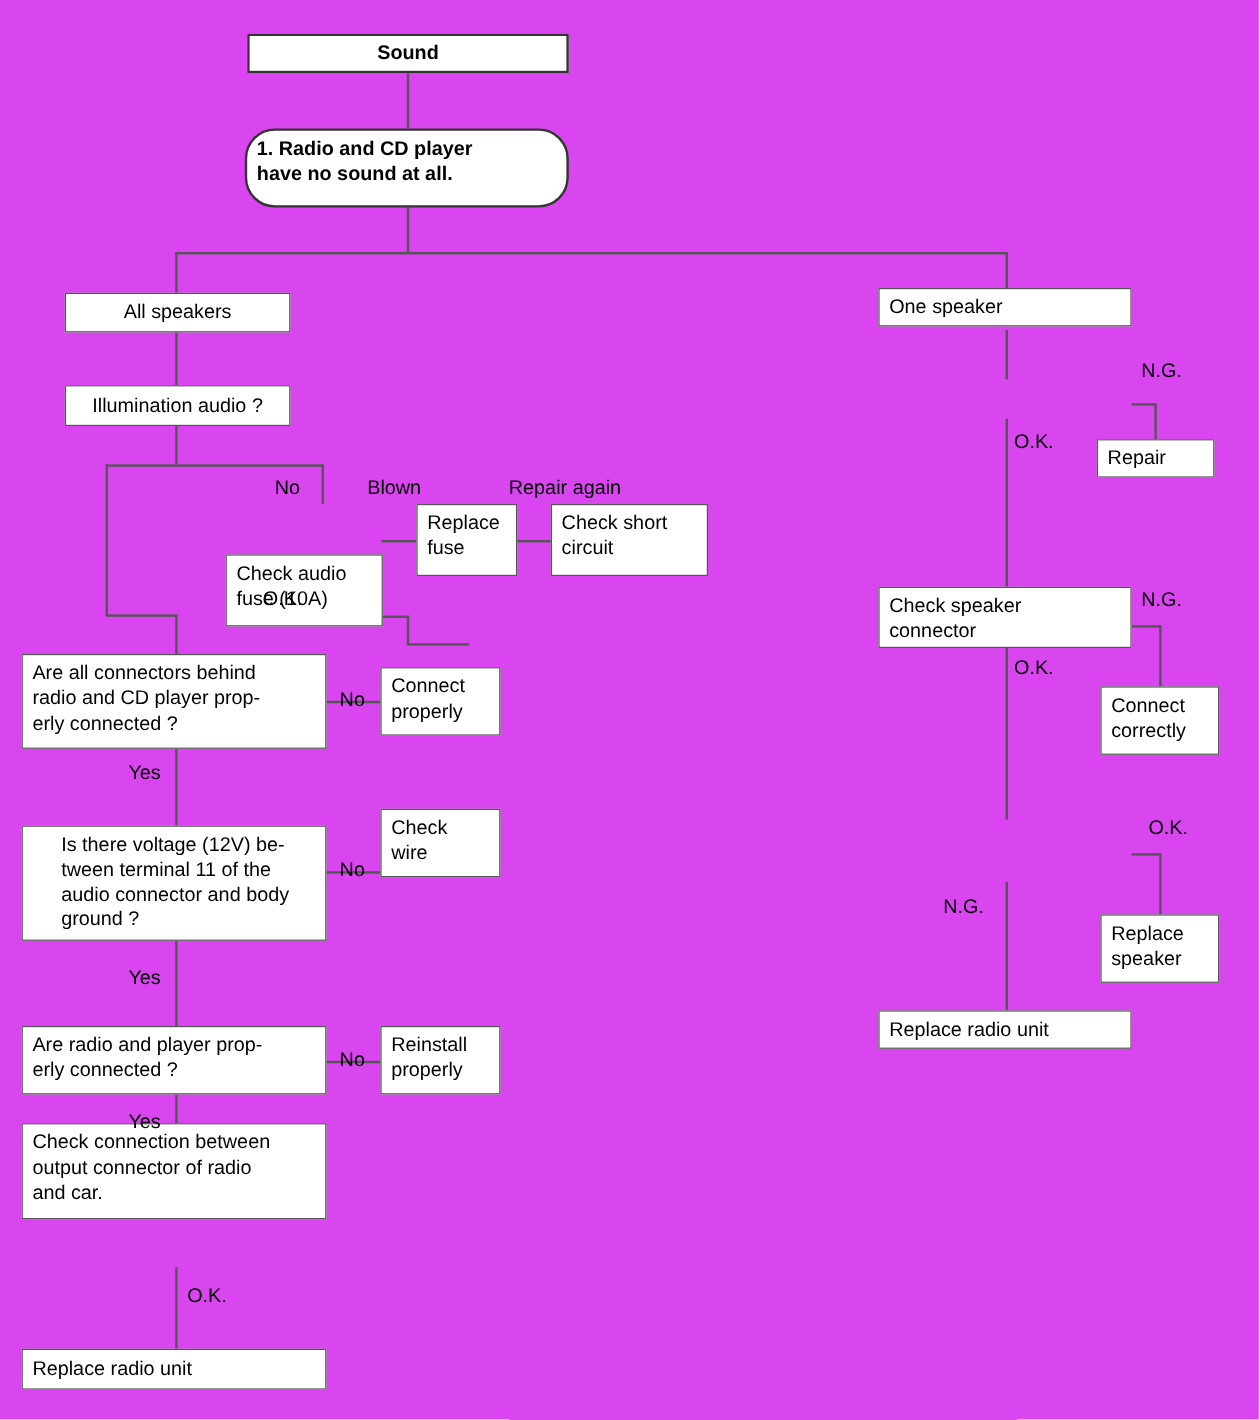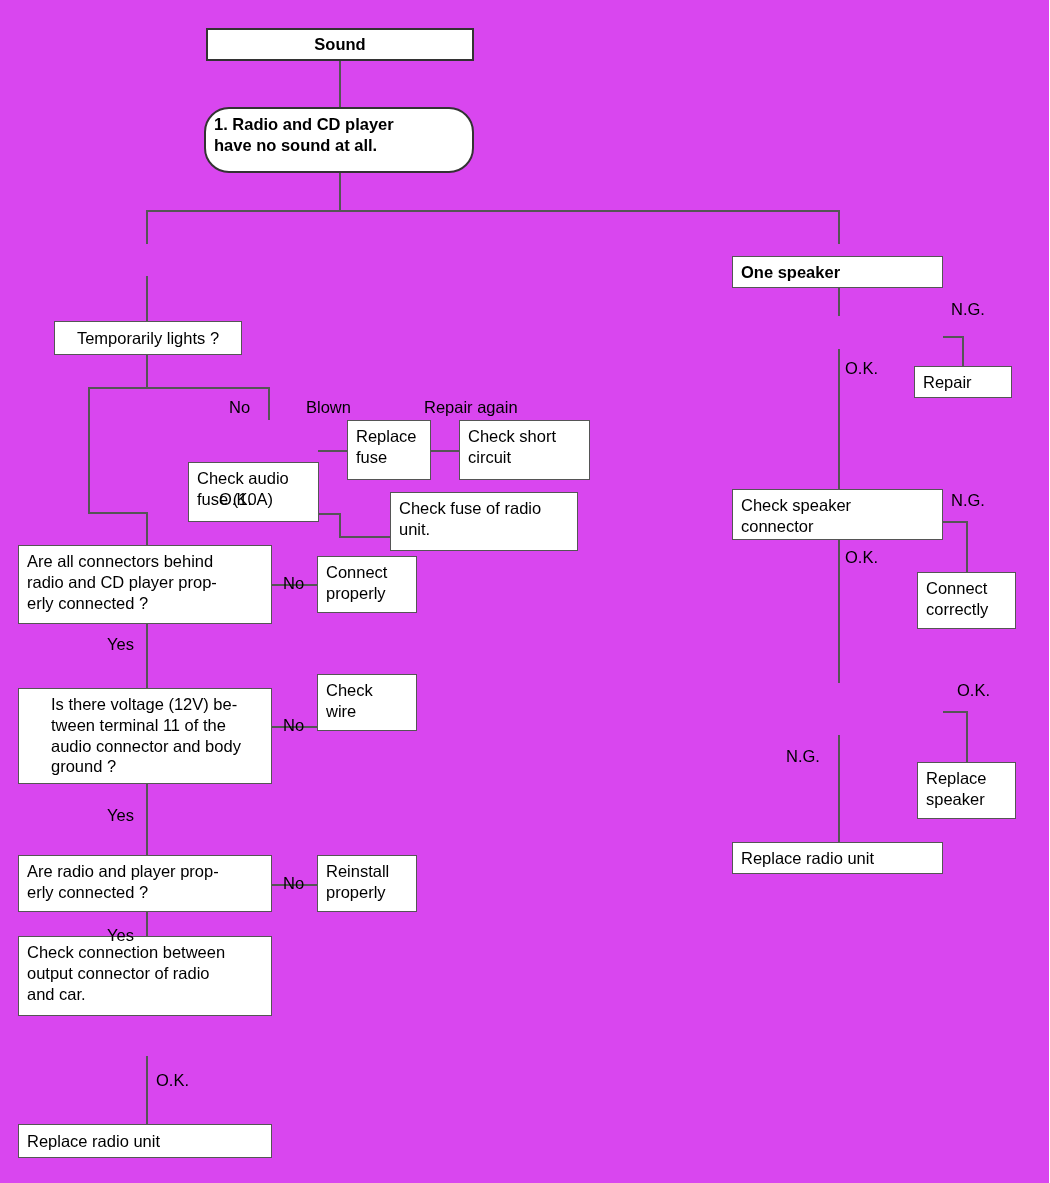--- a/index.html
+++ b/index.html
@@ -133,44 +133,43 @@
 
   <div class="box bold center" style="left:206px; top:28px; width:268px; height:33px;">
     <span class="txt">Sound</span>
   </div>
 
   <div class="box bold" style="left:204px; top:107px; width:270px; height:66px;border-radius:25px;">
     <span class="txt">1. Radio and CD player
 have no sound at all.</span>
   </div>
 
+  <div class="box center" style="left:54px; top:244px; width:188px; height:33px;">
+    <span class="txt">All speakers</span>
+  </div>
 
   <div class="box center" style="left:54px; top:321px; width:188px; height:34px;">
-    <span class="txt">Temporarily lights ?</span>
+    <span class="txt">Illumination audio ?</span>
   </div>
 
   <div class="box" style="left:188px; top:420px; width:131px; height:60px;margin-top:42px;">
     <span class="txt">Check audio
 fuse (10A)</span>
   </div>
 
   <div class="box" style="left:347px; top:420px; width:84px; height:60px;">
     <span class="txt">Replace
 fuse</span>
   </div>
 
   <div class="box" style="left:459px; top:420px; width:131px; height:60px;">
     <span class="txt">Check short
 circuit</span>
   </div>
 
-  <div class="box" style="left:390px; top:492px; width:188px; height:59px;">
-    <span class="txt">Check fuse of radio
-unit.</span>
-  </div>
 
   <div class="box" style="left:18px; top:545px; width:254px; height:79px;">
     <span class="txt">Are all connectors behind
 radio and CD player prop-
 erly connected ?</span>
   </div>
 
   <div class="box" style="left:317px; top:556px; width:100px; height:57px;">
     <span class="txt">Connect
 properly</span>
@@ -201,21 +200,21 @@
   <div class="box" style="left:18px; top:936px; width:254px; height:80px;">
     <span class="txt">Check connection between
 output connector of radio
 and car.</span>
   </div>
 
   <div class="box mid" style="left:18px; top:1124px; width:254px; height:34px;">
     <span class="txt">Replace radio unit</span>
   </div>
 
-  <div class="box mid" style="left:732px; top:256px; width:211px; height:32px;font-weight:bold;">
+  <div class="box mid" style="left:732px; top:240px; width:211px; height:32px;">
     <span class="txt">One speaker</span>
   </div>
 
 
   <div class="box mid" style="left:914px; top:366px; width:98px; height:32px;">
     <span class="txt">Repair</span>
   </div>
 
   <div class="box" style="left:732px; top:489px; width:211px; height:51px;">
     <span class="txt">Check speaker

